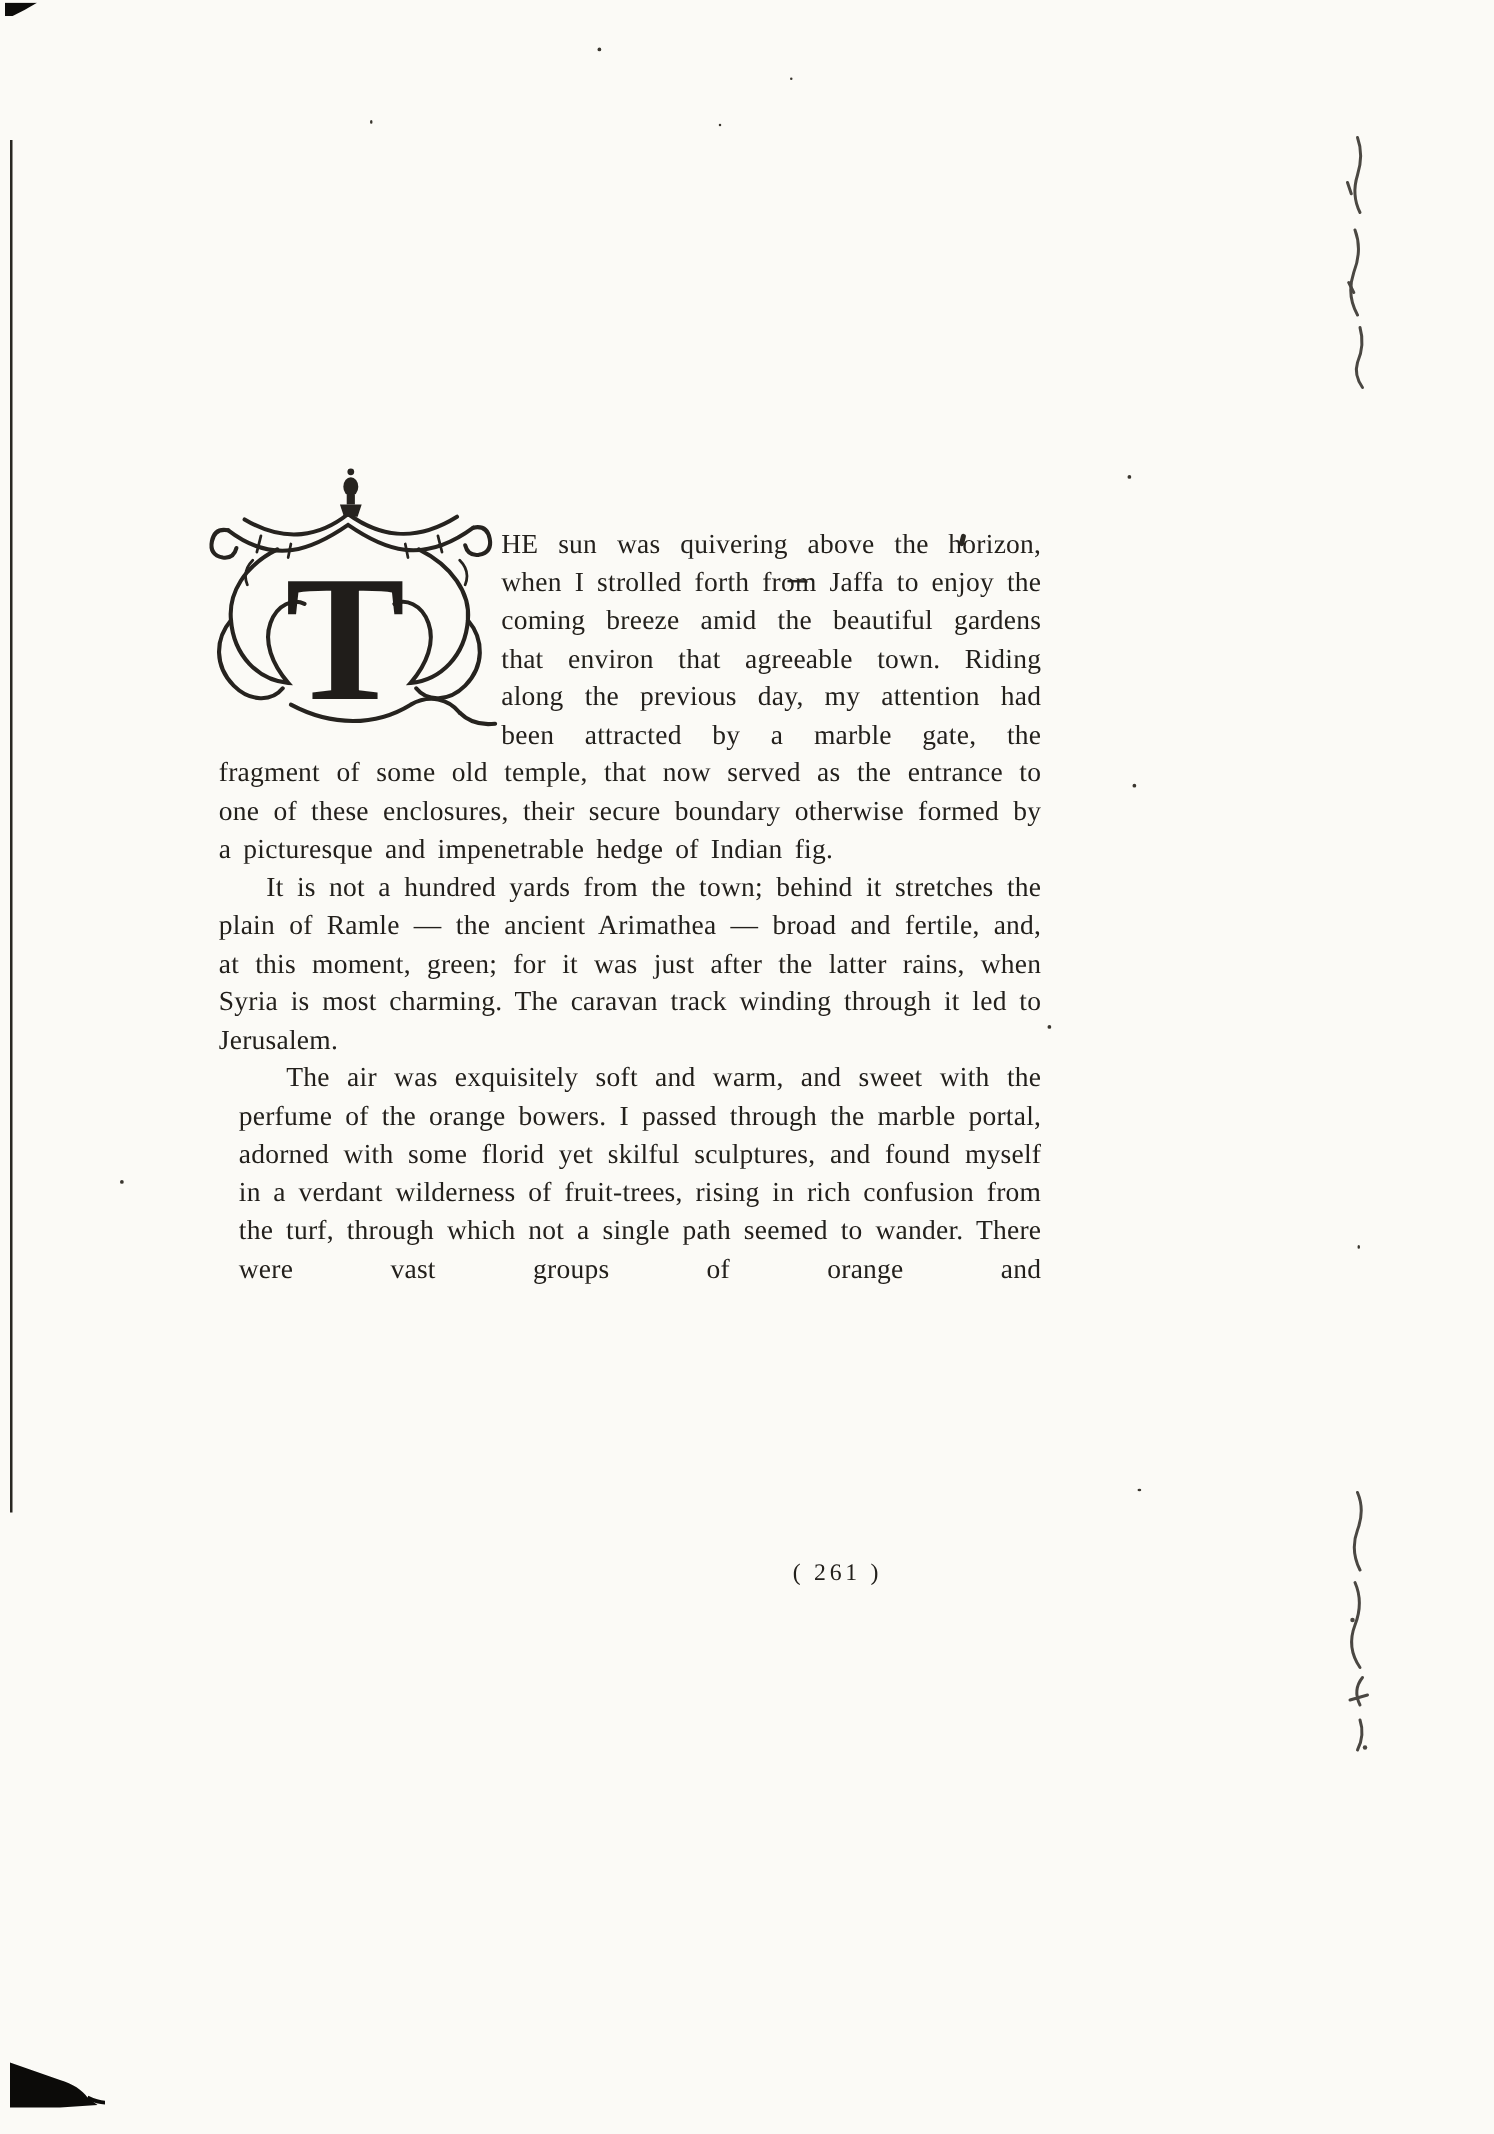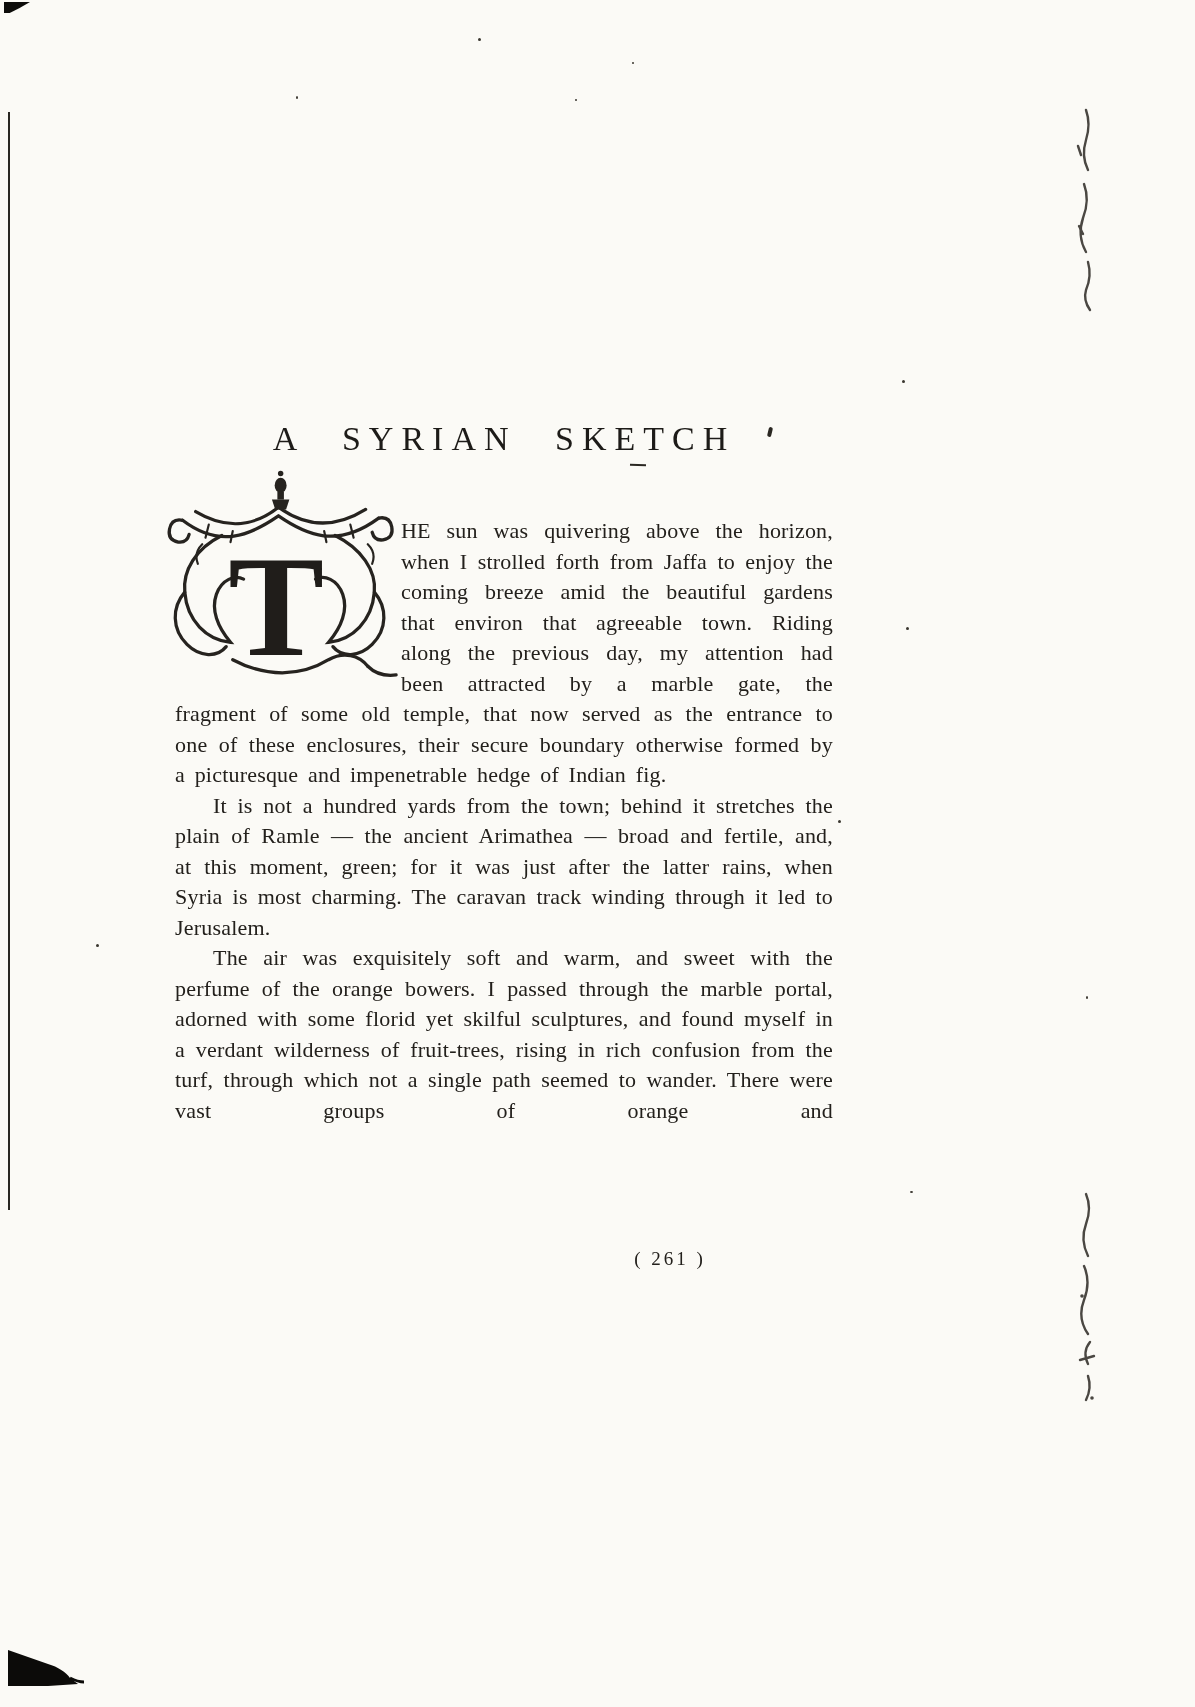--- a/index.html
+++ b/index.html
@@ -19,21 +19,21 @@
     letter-spacing:8px;word-spacing:22px;
     text-align:center;color:#1d1b18;
   }
   .body-text{
     font-size:22px;line-height:30.5px;
     text-align:justify;letter-spacing:0.2px;word-spacing:4px;
     color:#23201c;
   }
   .body-text p{margin:0;}
   .body-text p.indent{text-indent:38px;}
-  .body-text p.cont{text-align-last:justify;}
+  .body-text p.cont{text-align-last:justify;margin-left:16px;}
   .drop-cap-float{
     float:left;width:214px;height:180px;margin:2px 12px 0 0;
     position:relative;
   }
   .drop-cap-float svg{position:absolute;top:-50px;left:-10px;}
   .cap-letter{font-family:"Liberation Serif","DejaVu Serif",serif;}
   .page-number{
     position:absolute;left:595px;top:1248px;width:150px;
     font-size:19px;letter-spacing:3px;text-align:center;color:#23201c;
   }
@@ -95,21 +95,20 @@
   <div class="speck" style="left:296px;top:96px;width:2px;height:3px"></div>
   <div class="speck" style="left:575px;top:99px;width:2px;height:2px"></div>
   <div class="speck" style="left:902px;top:380px;width:3px;height:3px"></div>
   <div class="speck" style="left:906px;top:627px;width:3px;height:3px"></div>
   <div class="speck" style="left:838px;top:820px;width:3px;height:3px"></div>
   <div class="speck" style="left:96px;top:944px;width:3px;height:3px"></div>
   <div class="speck" style="left:1086px;top:996px;width:2px;height:3px"></div>
   <div class="speck" style="left:910px;top:1191px;width:3px;height:2px"></div>
 
   <div class="content">
-    <h1 class="title">A SYRIAN SKETCH</h1>
 
     <div class="body-text">
       <p>
         <span class="drop-cap-float">
           <svg width="240" height="244" viewBox="0 0 220 224">
             <g stroke="#26231f" fill="none" stroke-width="3" stroke-linecap="round">
               <path d="M16,48 C50,74 78,62 104,44 C130,62 158,74 196,46"></path>
               <path d="M28,40 C58,58 84,52 104,36 C126,52 152,58 184,38"></path>
               <path d="M16,48 q-10,-2 -12,8 q-2,10 8,12 q8,1 10,-7"></path>
               <path d="M196,46 q10,-2 12,8 q2,10 -8,12 q-8,1 -10,-7"></path>

